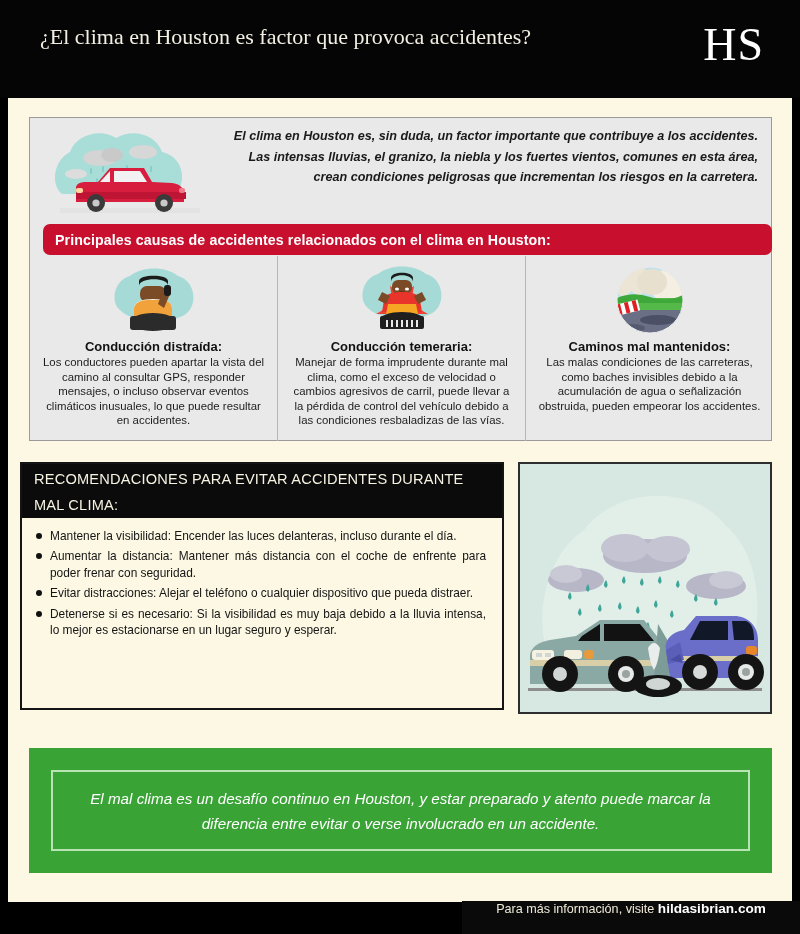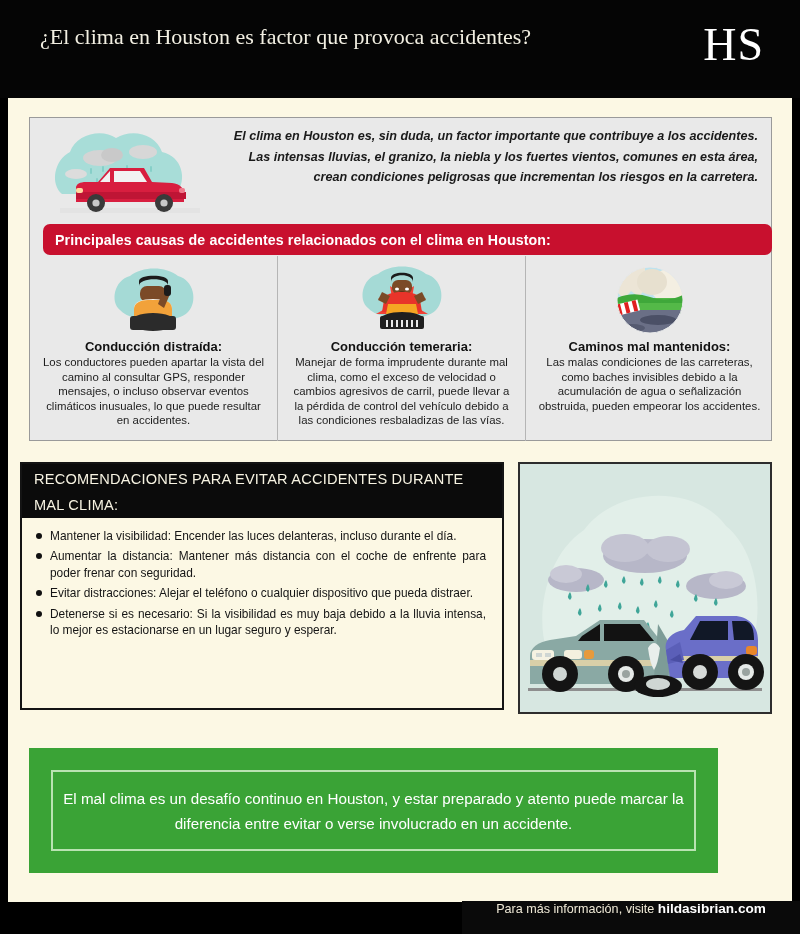--- a/index.html
+++ b/index.html
@@ -88,22 +88,22 @@
   .rec-item b { font-weight: normal; }
 
   
   .crash-box {
     position: absolute; left: 518px; top: 462px; width: 254px; height: 252px;
     background: #d9e6e0; border: 2px solid #2d2d2d;
   }
 
   
   .green-box {
-    position: absolute; left: 29px; top: 748px; width: 689px; height: 125px;
-    background: #3aa336; padding: 22px;
+    position: absolute; left: 29px; top: 748px; width: 743px; height: 125px;
+    background: #3aa336; padding: 22px; font-style: italic;
   }
   .green-inner {
     width: 100%; height: 100%; border: 2px solid #b9e3b2;
     display: flex; align-items: center; justify-content: center;
   }
   .green-text {
     width: 640px; text-align: center; color: #ffffff;
     font-size: 15.2px; line-height: 25px;
   }
 

